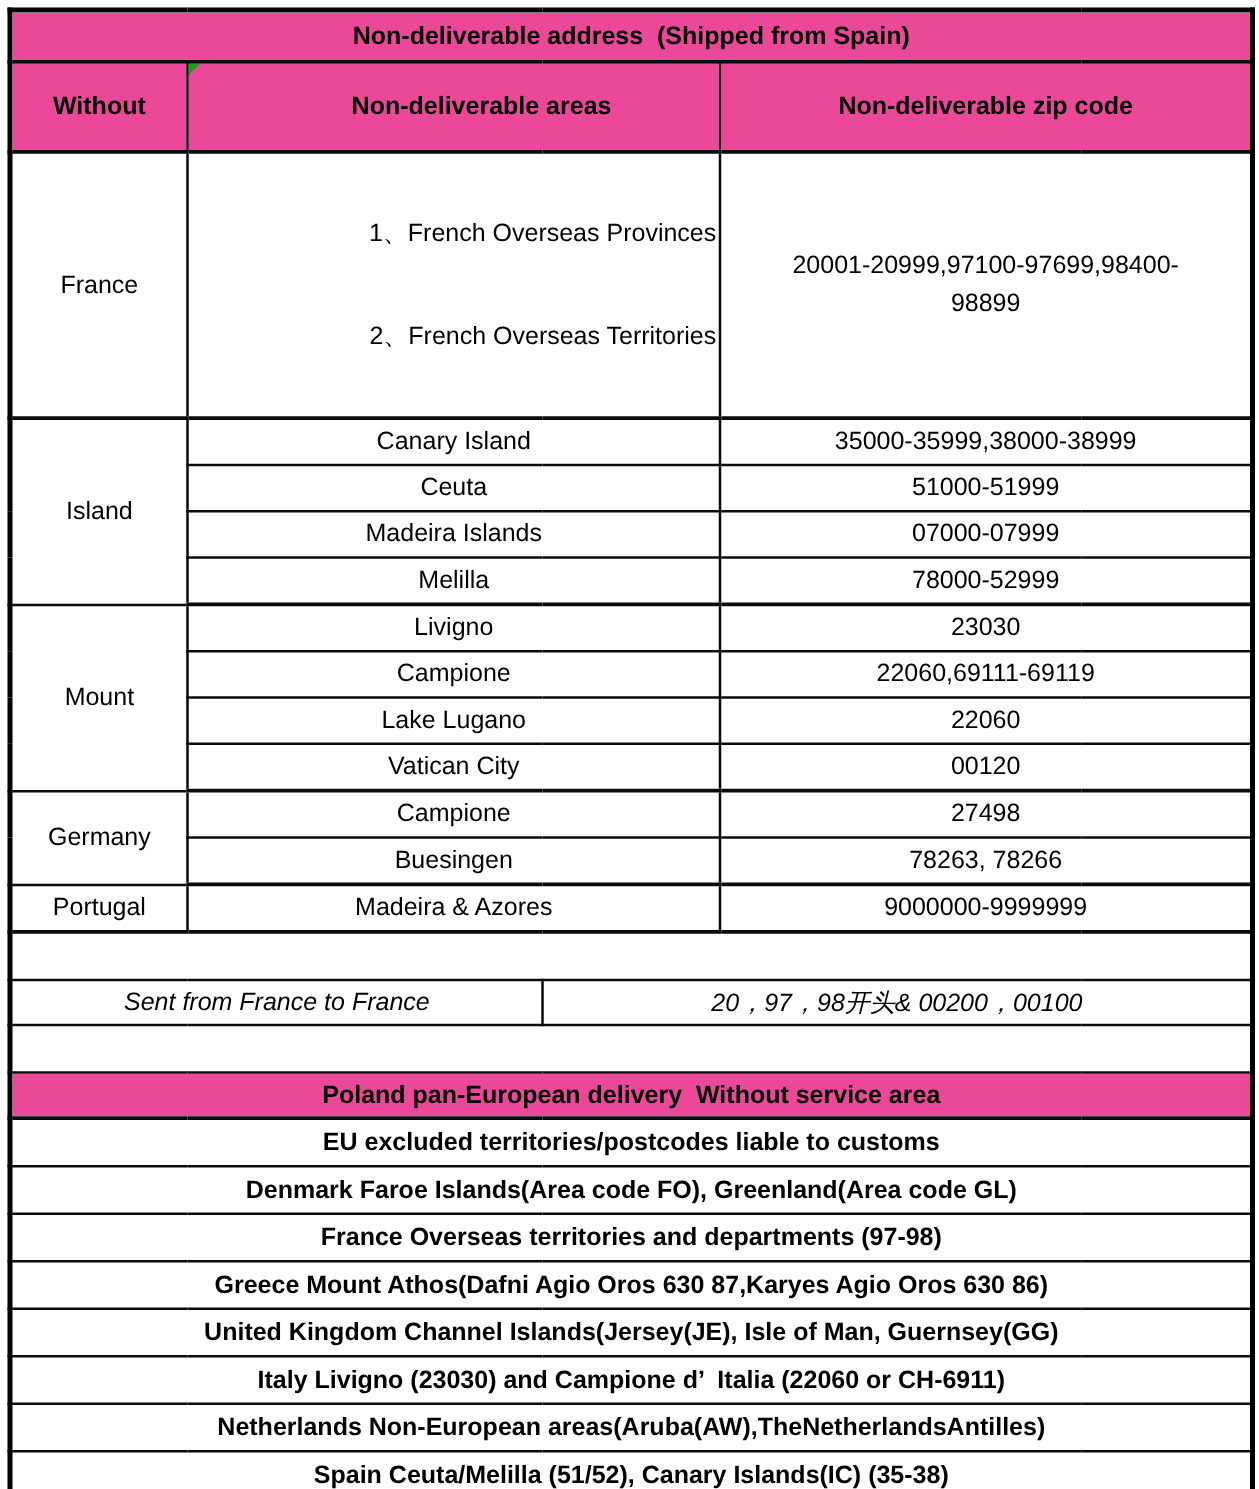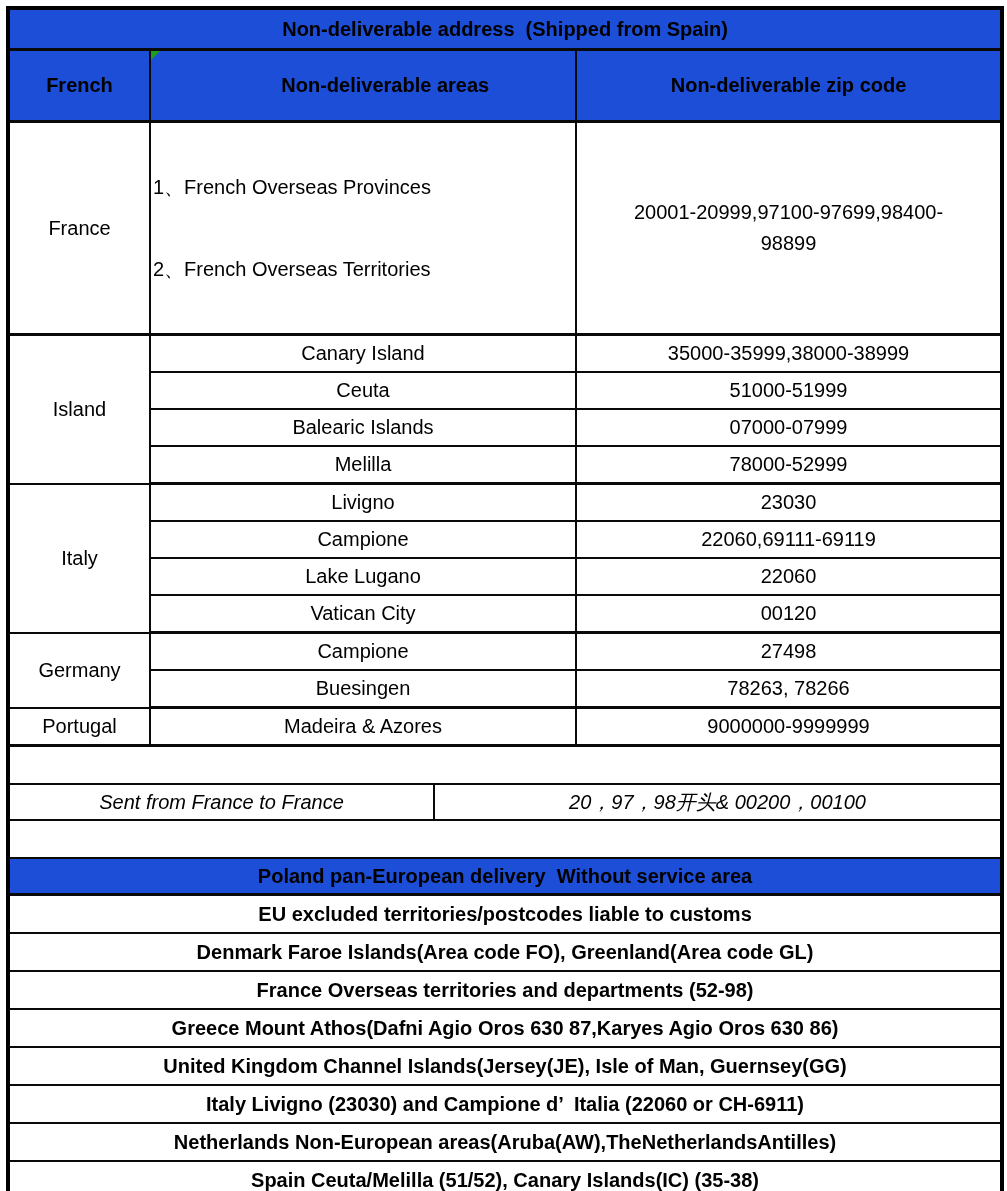--- a/index.html
+++ b/index.html
@@ -21,32 +21,32 @@
   table.grid td {
     border: 2px solid #0a0a0a;
     text-align: center;
     vertical-align: middle;
     font-size: 20px;
     padding: 0 2px;
     white-space: pre-wrap;
     overflow: hidden;
   }
   tr.sep > td { border-bottom-width: 3px; }
-  td.gray { background: #1d4ed8; }
+  td.gray { background: #ec4899; }
   td.bold, .bold { font-weight: bold; }
   td.title-row { height: 38px; font-size: 22px; }
   td.head-row { height: 30px; position: relative; }
   td.fr-row { height: 68px; }
   td.std { height: 35px; }
   td.blank { height: 36px; }
   td.note { height: 34px; font-style: italic; }
   td.sec-title { height: 34px; font-size: 21px; }
   td.list-row { height: 36px; font-size: 20px; font-weight: bold; }
   .fr-zip-wrap { max-width: 348px; margin: 0 auto; line-height: 1.55; }
-  .fr-area-line { line-height: 1.8; text-align: left; }
+  .fr-area-line { line-height: 1.8; text-align: right; }
   .corner-flag {
     position: absolute;
     top: 0; left: 0;
     width: 0; height: 0;
     border-top: 9px solid #1e9c1e;
     border-right: 9px solid transparent;
   }
 </style>
 </head>
 <body>
@@ -62,21 +62,21 @@
         <col style="width:145px">
       <col style="width:137px">
     </colgroup>
 
     <tbody>
         <tr class="sep">
       <td colspan="7" class="gray bold title-row">Non-deliverable address  (Shipped from Spain)</td>
     </tr>
 
     <tr class="sep">
-      <td class="gray bold head-row">French</td>
+      <td class="gray bold head-row">Without</td>
       <td colspan="3" class="gray bold head-row">
         <span class="corner-flag"></span><span>Non-deliverable areas</span>
       </td>
       <td colspan="3" class="gray bold head-row">Non-deliverable zip code</td>
     </tr>
 
     <tr class="sep">
       <td class="fr-row">France</td>
       <td colspan="3" class="fr-row">
         <div class="fr-area-line">1、French Overseas Provinces</div>
@@ -90,30 +90,30 @@
     <tr>
       <td rowspan="4">Island</td>
       <td colspan="3" class="std">Canary Island</td>
       <td colspan="3" class="std">35000-35999,38000-38999</td>
     </tr>
     <tr>
       <td colspan="3" class="std">Ceuta</td>
       <td colspan="3" class="std">51000-51999</td>
     </tr>
     <tr>
-      <td colspan="3" class="std">Balearic Islands</td>
+      <td colspan="3" class="std">Madeira Islands</td>
       <td colspan="3" class="std">07000-07999</td>
     </tr>
     <tr class="sep">
       <td colspan="3" class="std">Melilla</td>
       <td colspan="3" class="std">78000-52999</td>
     </tr>
 
     <tr>
-      <td rowspan="4">Italy</td>
+      <td rowspan="4">Mount</td>
       <td colspan="3" class="std">Livigno</td>
       <td colspan="3" class="std">23030</td>
     </tr>
     <tr>
       <td colspan="3" class="std">Campione</td>
       <td colspan="3" class="std">22060,69111-69119</td>
     </tr>
     <tr>
       <td colspan="3" class="std">Lake Lugano</td>
       <td colspan="3" class="std">22060</td>
@@ -155,21 +155,21 @@
     <tr class="sep">
       <td colspan="7" class="gray bold sec-title">Poland pan-European delivery  Without service area</td>
     </tr>
     <tr>
           <td colspan="7" class="list-row">EU excluded territories/postcodes liable to customs</td>
         </tr>
     <tr>
           <td colspan="7" class="list-row">Denmark Faroe Islands(Area code FO), Greenland(Area code GL)</td>
         </tr>
     <tr>
-          <td colspan="7" class="list-row">France Overseas territories and departments (52-98)</td>
+          <td colspan="7" class="list-row">France Overseas territories and departments (97-98)</td>
         </tr>
     <tr>
           <td colspan="7" class="list-row">Greece Mount Athos(Dafni Agio Oros 630 87,Karyes Agio Oros 630 86)</td>
         </tr>
     <tr>
           <td colspan="7" class="list-row">United Kingdom Channel Islands(Jersey(JE), Isle of Man, Guernsey(GG)</td>
         </tr>
     <tr>
           <td colspan="7" class="list-row">Italy Livigno (23030) and Campione d’  Italia (22060 or CH-6911)</td>
         </tr>

